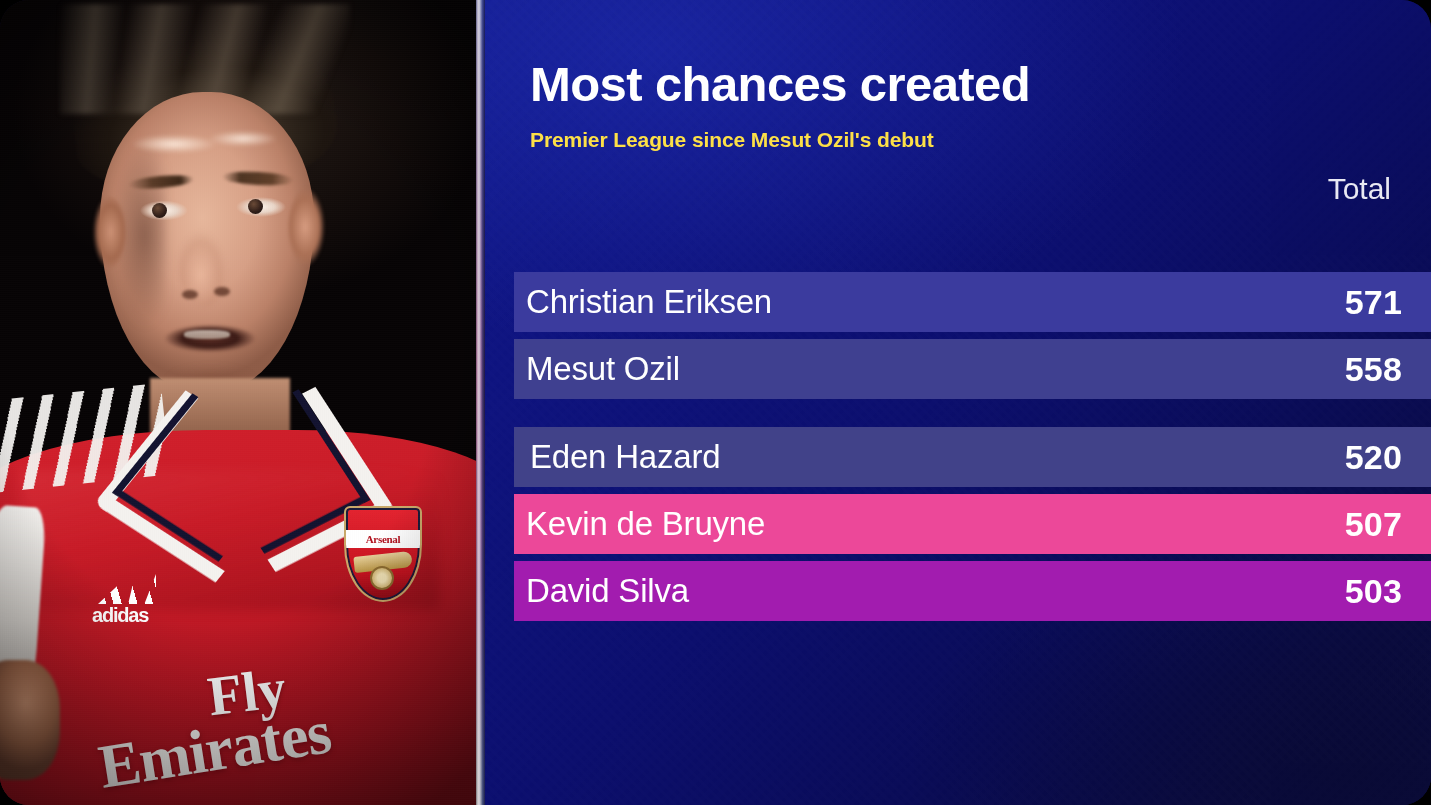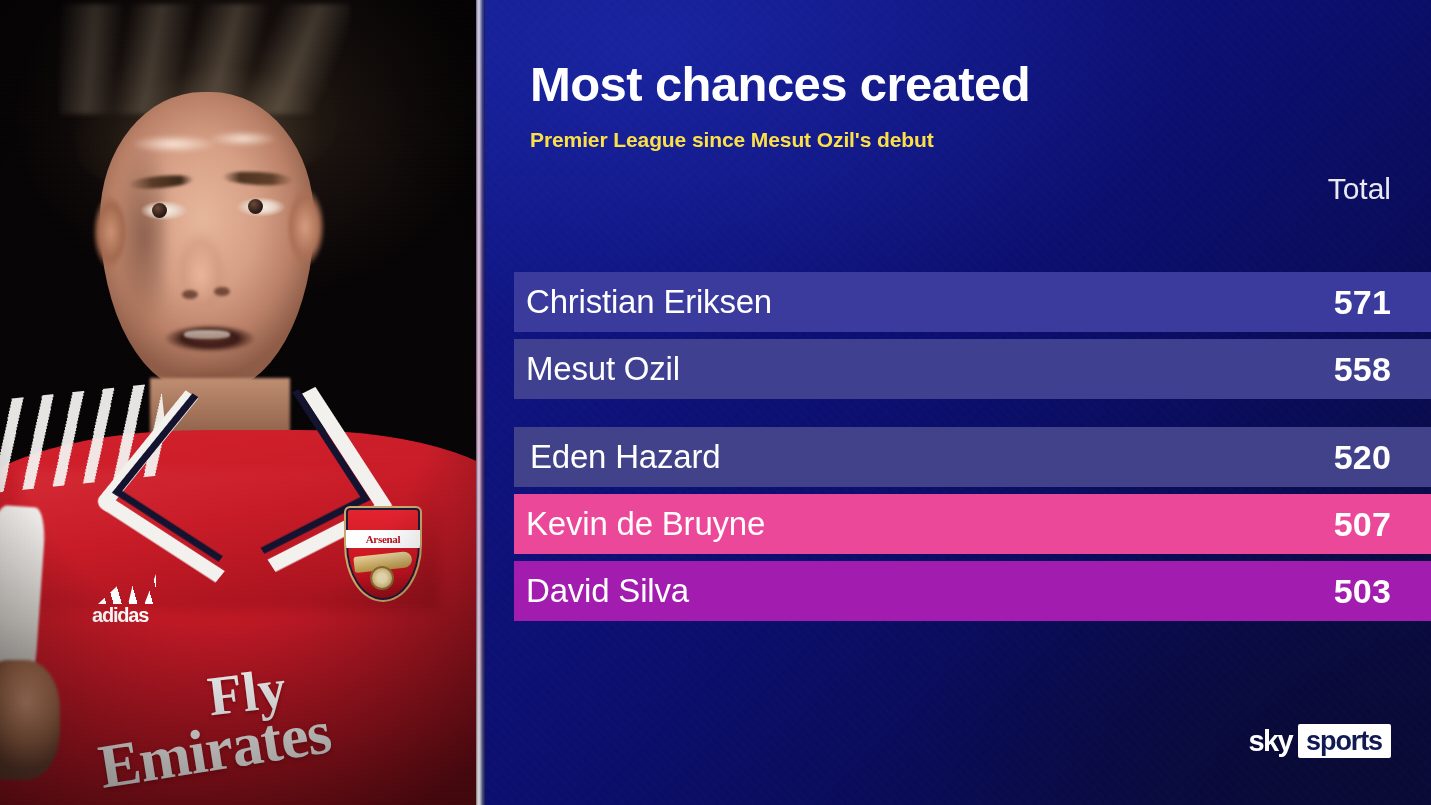--- a/index.html
+++ b/index.html
@@ -7,20 +7,21 @@
     padding: 0;
     background: #000;
   }
   #stage {
     position: relative;
     width: 1431px;
     height: 805px;
     overflow: hidden;
     font-family: "Liberation Sans", sans-serif;
     background: #08084a;
+    border-radius: 29px;
   }
 
   
   #photo-panel {
     position: absolute;
     left: 0; top: 0;
     width: 476px; height: 805px;
     overflow: hidden;
     background: #050304;
   }
@@ -292,21 +293,21 @@
     display:flex;
     align-items:center;
   }
   .row-name {
     position:absolute; left:12px;
     font-size: 33px; color:#ffffff; font-weight:normal;
     letter-spacing:-.2px; white-space:nowrap;
   }
   .row-indent .row-name { left: 16px; }
   .row-value {
-    position:absolute; right: 40px;
+    position:absolute; right: 29px;
     font-size: 34px; color:#ffffff; font-weight:bold;
     letter-spacing:.2px;
   }
 
   
   #logo {
     position:absolute; right:40px; bottom:47px;
     display:flex; align-items:stretch; height:34px;
   }
   #logo-sky {
@@ -406,19 +407,15 @@
         <div class="row" style="background: #ec4899;">
           <span class="row-name">Kevin de Bruyne</span>
           <span class="row-value">507</span>
         </div>
         <div class="row" style="background: #a21caf;">
           <span class="row-name">David Silva</span>
           <span class="row-value">503</span>
         </div>
       </div>
 
-    <div id="logo">
-      <div id="logo-sky">sky</div>
-      <div id="logo-sports">sports</div>
-    </div>
   </div>
 
 </div>
 
 </body></html>

